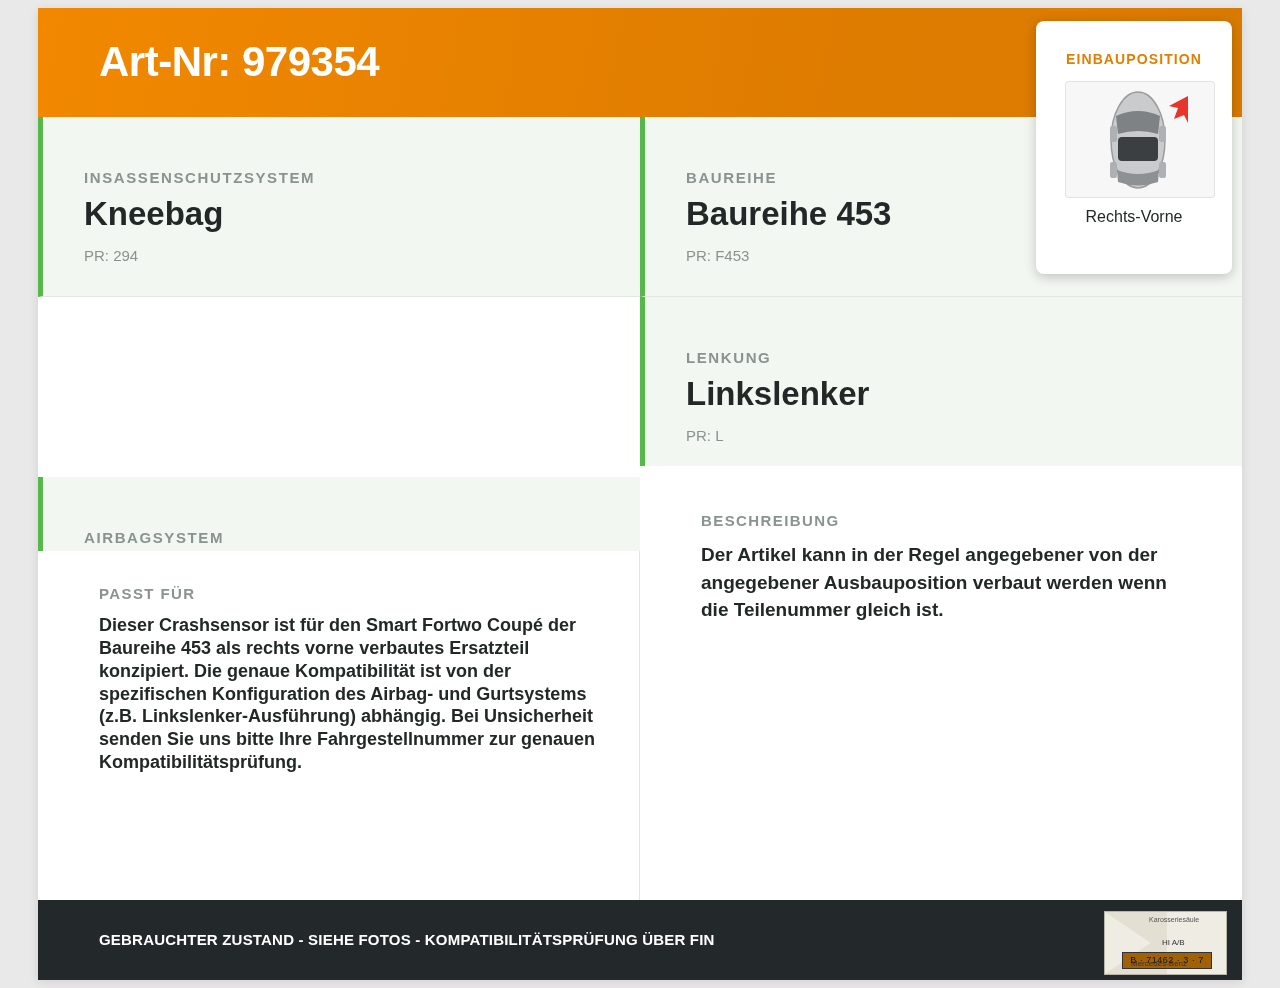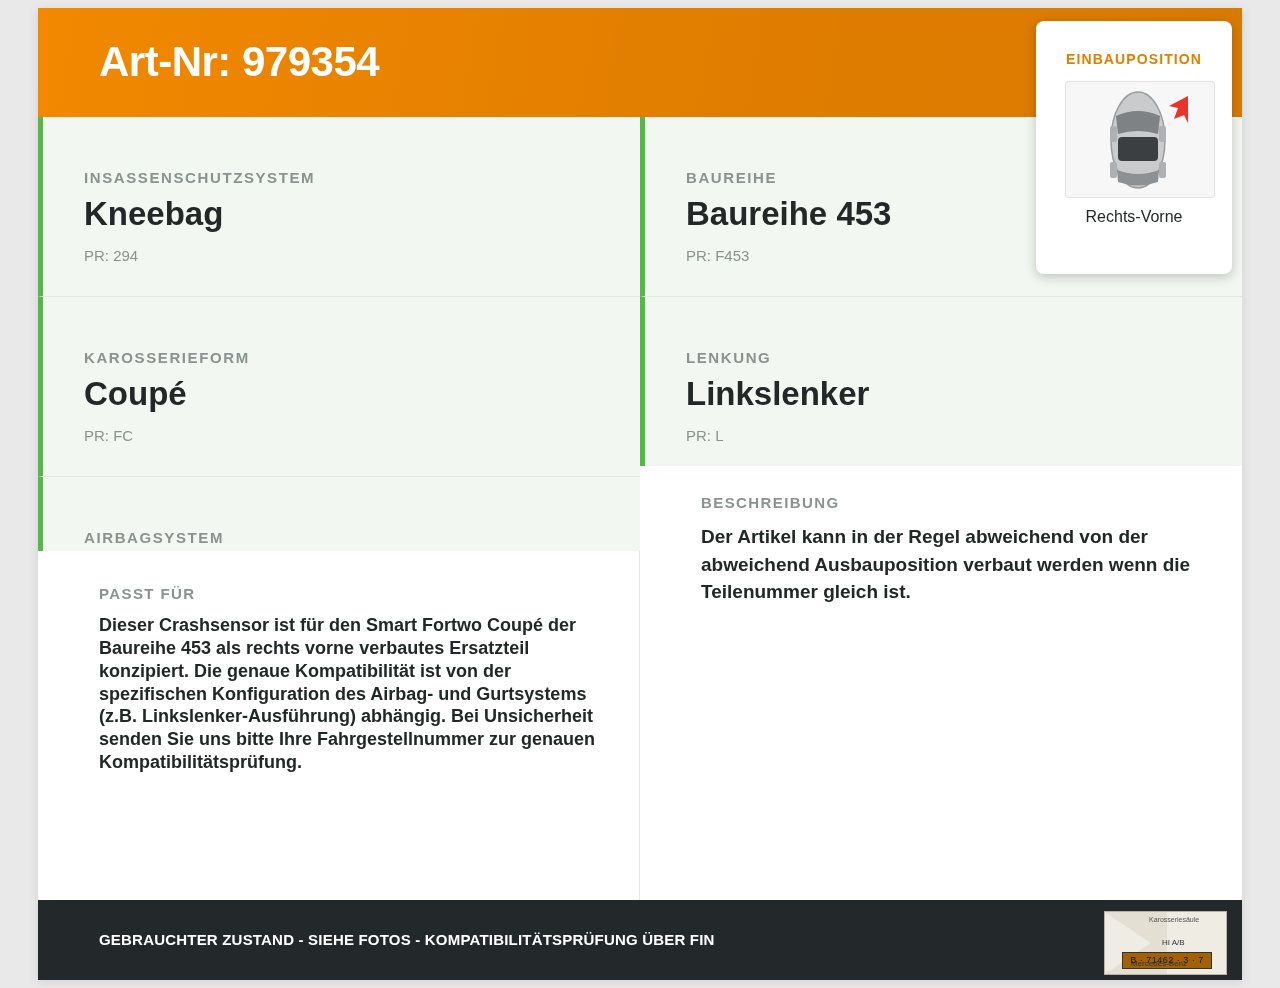--- a/index.html
+++ b/index.html
@@ -103,21 +103,21 @@
     font-weight: normal;
     color: #333b39;
   }
 
   
   .beschreibung {
     position: absolute;
     left: 602px; top: 458px;
     width: 602px; height: 234px;
     background: #ffffff;
-    padding: 28px 45px 0 61px;
+    padding: 46px 45px 0 61px;
   }
   .beschreibung .label {
     font-size: 15px;
     font-weight: bold;
     letter-spacing: 1.4px;
     color: #8a9390;
     text-transform: uppercase;
   }
   .beschreibung .text {
     margin-top: 12px;
@@ -269,25 +269,20 @@
         <div class="value">Kneebag</div>
         <div class="pr">PR: 294</div>
       </div>
 
       <div class="cell right r1">
         <div class="label">Baureihe</div>
         <div class="value">Baureihe 453</div>
         <div class="pr">PR: F453</div>
       </div>
 
-      <div class="cell left r2">
-        <div class="label">Karosserieform</div>
-        <div class="value">Coupé</div>
-        <div class="pr">PR: FC</div>
-      </div>
 
       <div class="cell right r2">
         <div class="label">Lenkung</div>
         <div class="value">Linkslenker</div>
         <div class="pr">PR: L</div>
       </div>
 
       <div class="cell left r3">
         <div class="label">Airbagsystem</div>
         <div class="value">Frontales Airbagsystem</div>
@@ -295,21 +290,21 @@
       </div>
 
       <div class="cell zustand">
         <div class="label">Zustand</div>
         <div class="value">siehe Bilder</div>
       </div>
     </div>
 
     <div class="beschreibung">
       <div class="label">Beschreibung</div>
-      <div class="text">Der Artikel kann in der Regel abweichend von der abweichend Ausbauposition verbaut werden wenn die Teilenummer gleich ist.</div>
+      <div class="text">Der Artikel kann in der Regel angegebener von der angegebener Ausbauposition verbaut werden wenn die Teilenummer gleich ist.</div>
     </div>
 
     <div class="passt">
       <div class="label">Passt für</div>
       <div class="text">Dieser Crashsensor ist für den Smart Fortwo Coupé der Baureihe 453 als rechts vorne verbautes Ersatzteil konzipiert. Die genaue Kompatibilität ist von der spezifischen Konfiguration des Airbag- und Gurtsystems (z.B. Linkslenker-Ausführung) abhängig. Bei Unsicherheit senden Sie uns bitte Ihre Fahrgestellnummer zur genauen Kompatibilitätsprüfung.</div>
     </div>
 
     <div class="einbau">
       <div class="title">Einbauposition</div>
       <div class="imgbox">

